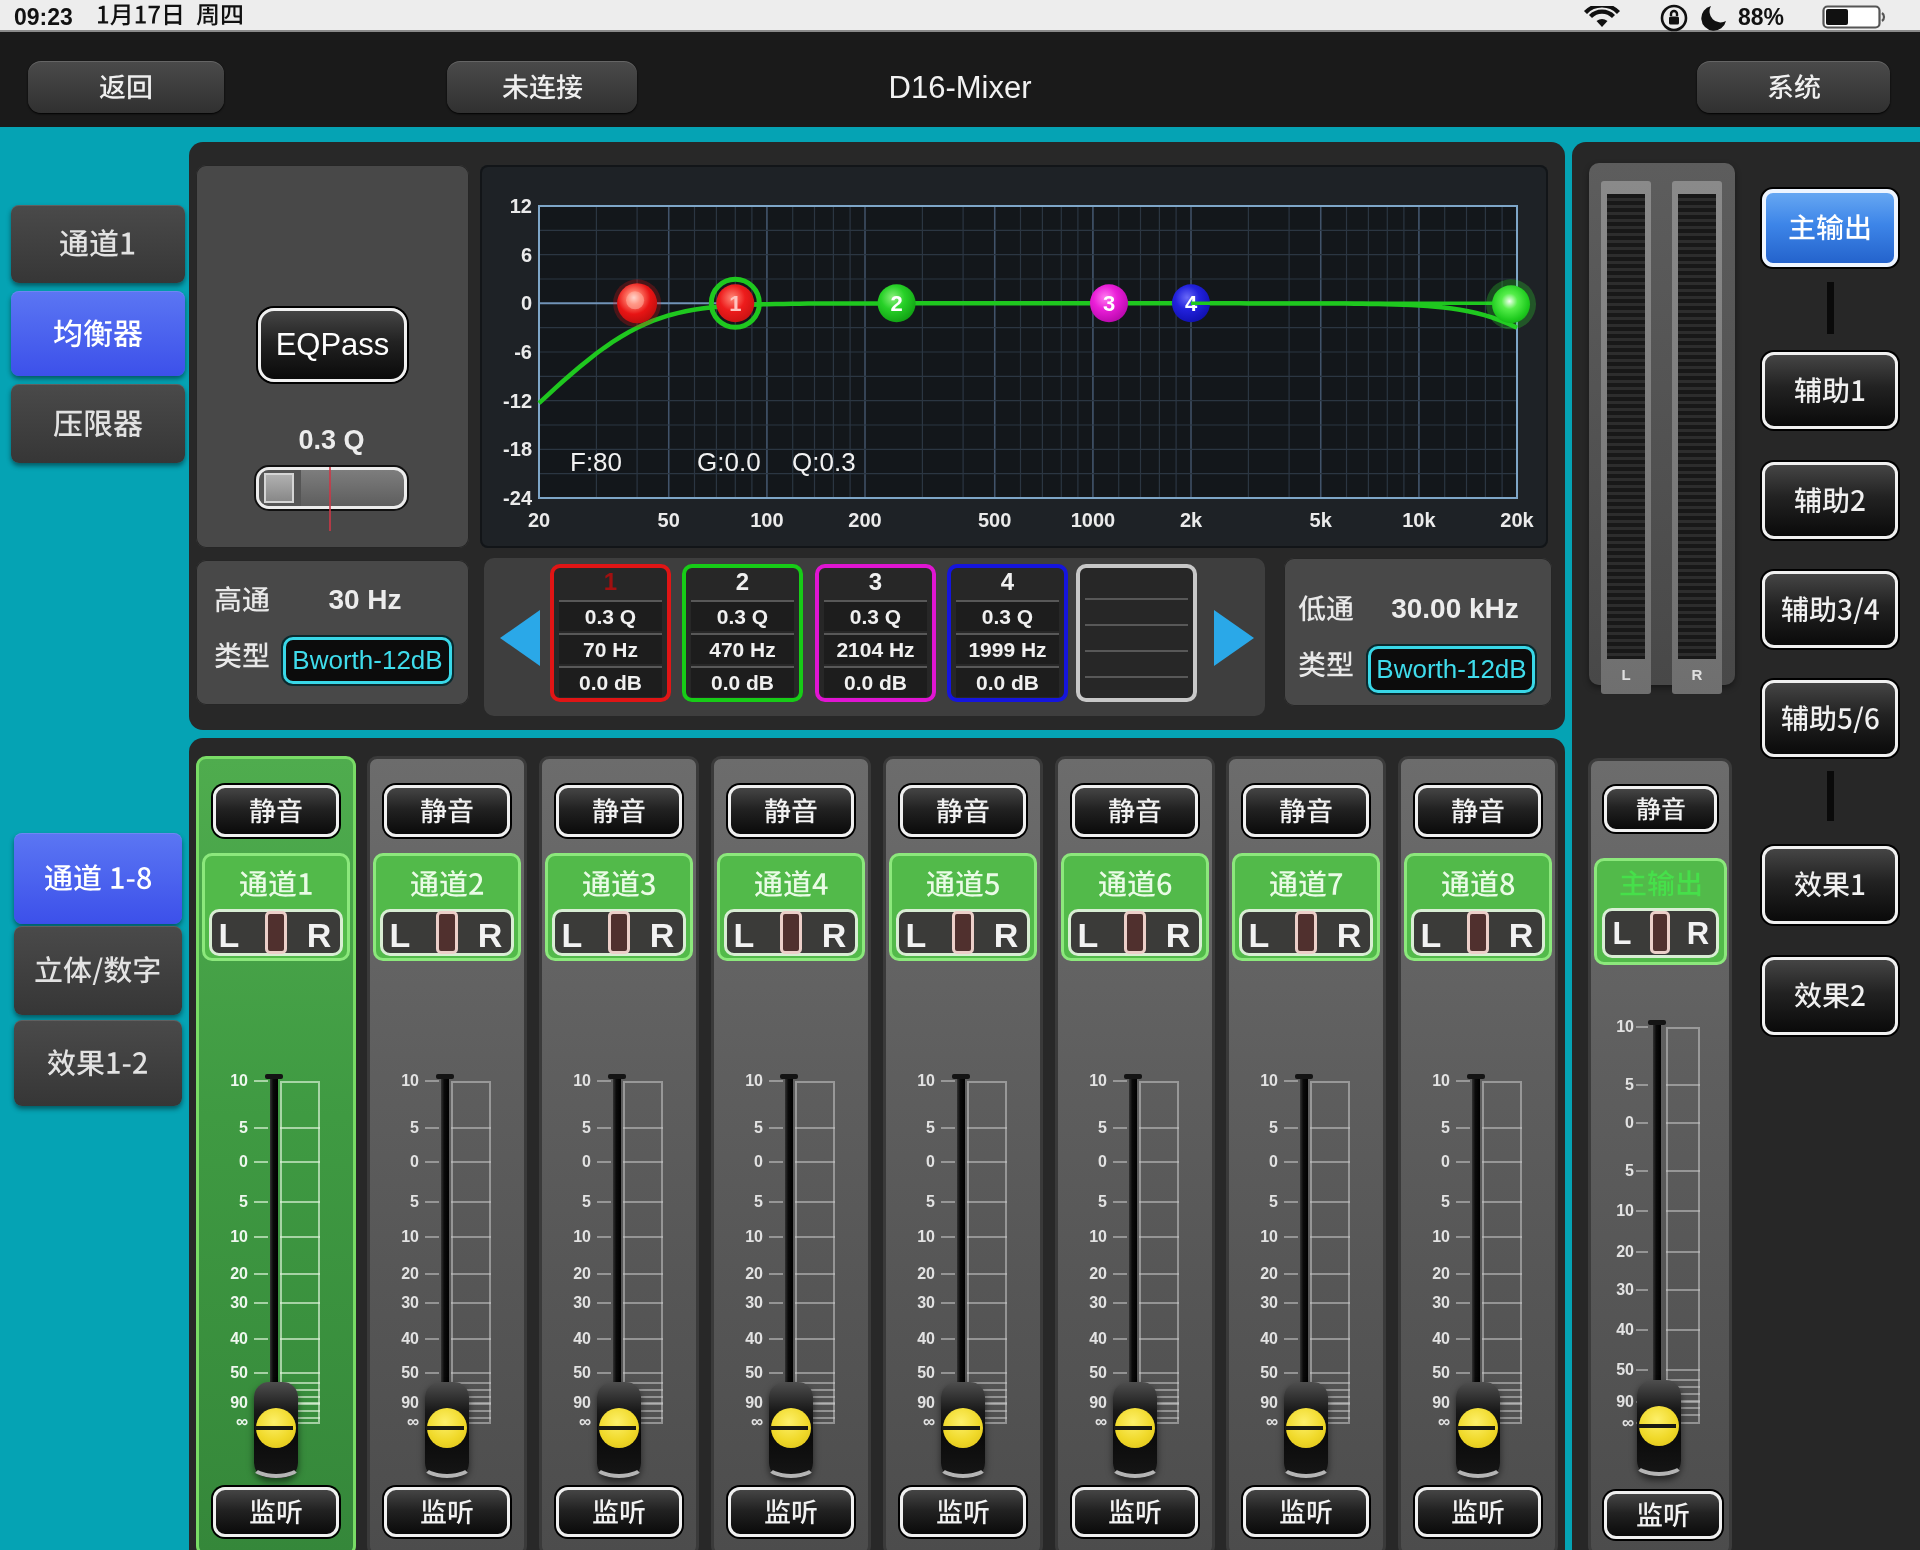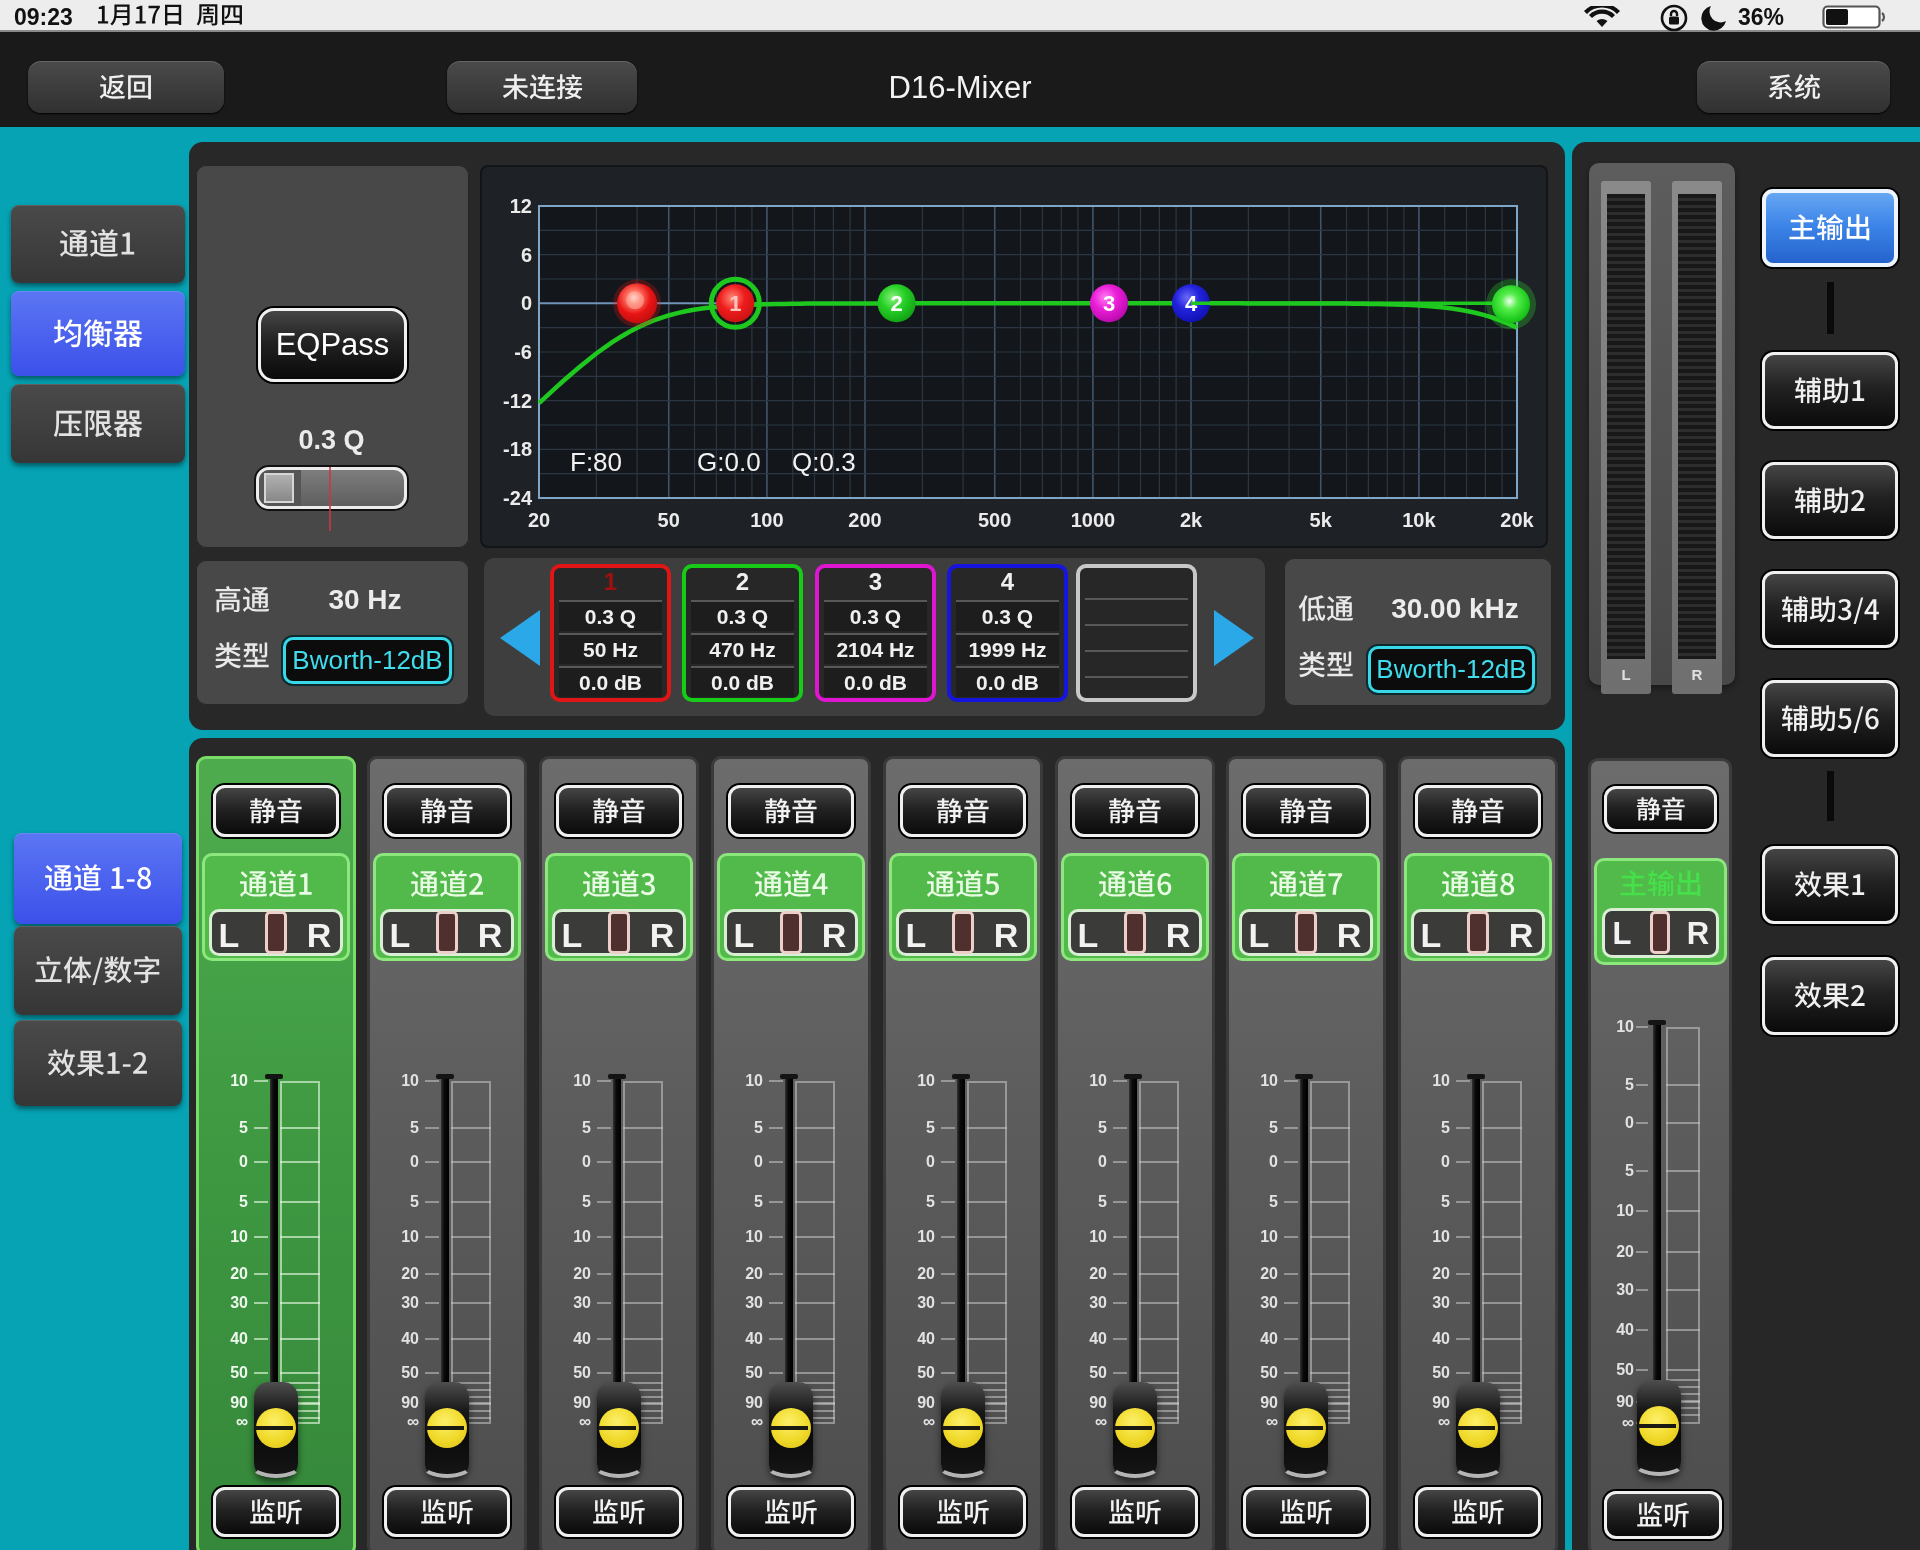--- a/index.html
+++ b/index.html
@@ -99,21 +99,21 @@
 <path d="M2.5 6.5 A23 23 0 0 1 35.5 6.5" stroke="#111" stroke-width="4.2" fill="none"></path>
 </svg>
     <svg style="position:absolute;left:1660px;top:4px" width="28" height="28" viewBox="0 0 28 28">
 <circle cx="14" cy="14" r="12" stroke="#111" stroke-width="2.6" fill="none"></circle>
 <rect x="9" y="12.5" width="10" height="8" rx="1.5" fill="#111"></rect>
 <path d="M11 12 V10 a3 3 0 0 1 6 0 v2" stroke="#111" stroke-width="2.4" fill="none"></path>
 </svg>
     <svg style="position:absolute;left:1701px;top:5px" width="26" height="26" viewBox="0 0 26 26">
 <path d="M10 1 A12.5 12.5 0 1 0 25 16 A11 11 0 0 1 10 1 Z" fill="#111"></path>
 </svg>
-    <div style="position:absolute;left:1738px;top:4px;width:80px;height:26px;display:flex;align-items:center;color:#111;font-size:23px;font-weight:bold;">36%</div>
+    <div style="position:absolute;left:1738px;top:4px;width:80px;height:26px;display:flex;align-items:center;color:#111;font-size:23px;font-weight:bold;">88%</div>
     <svg style="position:absolute;left:1822px;top:5px" width="68 " height="24" viewBox="0 0 68 24">
 <rect x="1.5" y="1.5" width="56" height="21" rx="4" stroke="#555" stroke-width="2.2" fill="#fff"></rect>
 <rect x="4" y="4" width="22" height="16" rx="2" fill="#111"></rect>
 <path d="M60 8 a5 5 0 0 1 0 8" stroke="#555" stroke-width="2.2" fill="none"></path>
 </svg>
     <div style="position:absolute;left:0;top:32px;width:1920px;height:95px;background:#1a1a1a;"></div>
     <div class="tbtn" style="left:28px;top:61px;width:196px;height:52px;">
       <svg class="t " width="54.0" height="27.0" viewBox="0 0 2000 1000">
         <g transform="translate(0,853) scale(1,-1)" fill="#efefef">
           <use href="#c8FD4" x="0"></use>
@@ -307,21 +307,21 @@
         </g>
       </svg>
     </div>
     <div style="position:absolute;left:283px;top:637px;width:169px;height:47px;background:#0c0c0c;border:3px solid #39d8e8;border-radius:10px;box-shadow:0 0 0 2px #0a2a2e;color:#3fdcec;font-size:26px;text-align:center;line-height:41px;">Bworth-12dB</div>
     <div style="position:absolute;left:484px;top:558px;width:781px;height:158px;background:#3e3e3e;border-radius:10px;"></div>
     <div style="position:absolute;left:500px;top:610px;width:0;height:0;border-top:28px solid transparent;border-bottom:28px solid transparent;border-right:40px solid #2aa8e8;"></div>
     <div style="position:absolute;left:1214px;top:610px;width:0;height:0;border-top:28px solid transparent;border-bottom:28px solid transparent;border-left:40px solid #2aa8e8;"></div>
     <div style="position:absolute;left:550px;top:564px;width:121px;height:138px;background:#272727;border:4px solid #e01515;border-radius:10px;box-sizing:border-box;"></div>
     <div style="position:absolute;left:554px;top:568px;width:113px;text-align:center;font-size:24px;font-weight:bold;color:#a01010;">1</div>
     <div style="position:absolute;left:559px;top:600px;width:103px;height:31px;background:#1d1d1d;border-top:2px solid #585858;box-sizing:border-box;color:#f0f0f0;font-size:21px;font-weight:bold;text-align:center;line-height:29px;">0.3 Q</div>
-    <div style="position:absolute;left:559px;top:633px;width:103px;height:31px;background:#1d1d1d;border-top:2px solid #585858;box-sizing:border-box;color:#f0f0f0;font-size:21px;font-weight:bold;text-align:center;line-height:29px;">50 Hz</div>
+    <div style="position:absolute;left:559px;top:633px;width:103px;height:31px;background:#1d1d1d;border-top:2px solid #585858;box-sizing:border-box;color:#f0f0f0;font-size:21px;font-weight:bold;text-align:center;line-height:29px;">70 Hz</div>
     <div style="position:absolute;left:559px;top:666px;width:103px;height:31px;background:#1d1d1d;border-top:2px solid #585858;box-sizing:border-box;color:#f0f0f0;font-size:21px;font-weight:bold;text-align:center;line-height:29px;">0.0 dB</div>
     <div style="position:absolute;left:682px;top:564px;width:121px;height:138px;background:#272727;border:4px solid #17cc17;border-radius:10px;box-sizing:border-box;"></div>
     <div style="position:absolute;left:686px;top:568px;width:113px;text-align:center;font-size:24px;font-weight:bold;color:#f0f0f0;">2</div>
     <div style="position:absolute;left:691px;top:600px;width:103px;height:31px;background:#1d1d1d;border-top:2px solid #585858;box-sizing:border-box;color:#f0f0f0;font-size:21px;font-weight:bold;text-align:center;line-height:29px;">0.3 Q</div>
     <div style="position:absolute;left:691px;top:633px;width:103px;height:31px;background:#1d1d1d;border-top:2px solid #585858;box-sizing:border-box;color:#f0f0f0;font-size:21px;font-weight:bold;text-align:center;line-height:29px;">470 Hz</div>
     <div style="position:absolute;left:691px;top:666px;width:103px;height:31px;background:#1d1d1d;border-top:2px solid #585858;box-sizing:border-box;color:#f0f0f0;font-size:21px;font-weight:bold;text-align:center;line-height:29px;">0.0 dB</div>
     <div style="position:absolute;left:815px;top:564px;width:121px;height:138px;background:#272727;border:4px solid #e015d2;border-radius:10px;box-sizing:border-box;"></div>
     <div style="position:absolute;left:819px;top:568px;width:113px;text-align:center;font-size:24px;font-weight:bold;color:#f0f0f0;">3</div>
     <div style="position:absolute;left:824px;top:600px;width:103px;height:31px;background:#1d1d1d;border-top:2px solid #585858;box-sizing:border-box;color:#f0f0f0;font-size:21px;font-weight:bold;text-align:center;line-height:29px;">0.3 Q</div>
     <div style="position:absolute;left:824px;top:633px;width:103px;height:31px;background:#1d1d1d;border-top:2px solid #585858;box-sizing:border-box;color:#f0f0f0;font-size:21px;font-weight:bold;text-align:center;line-height:29px;">2104 Hz</div>

